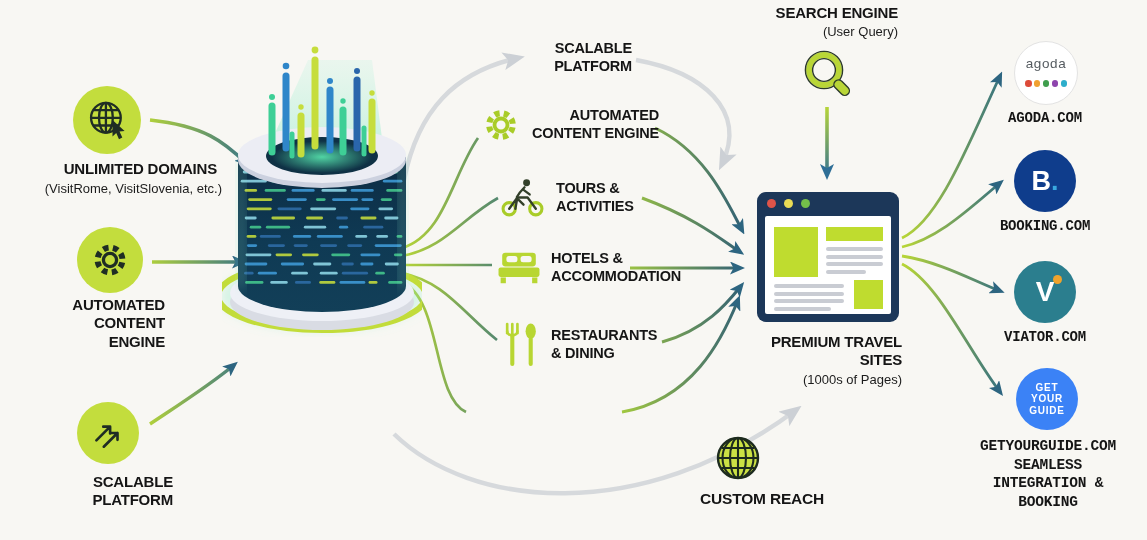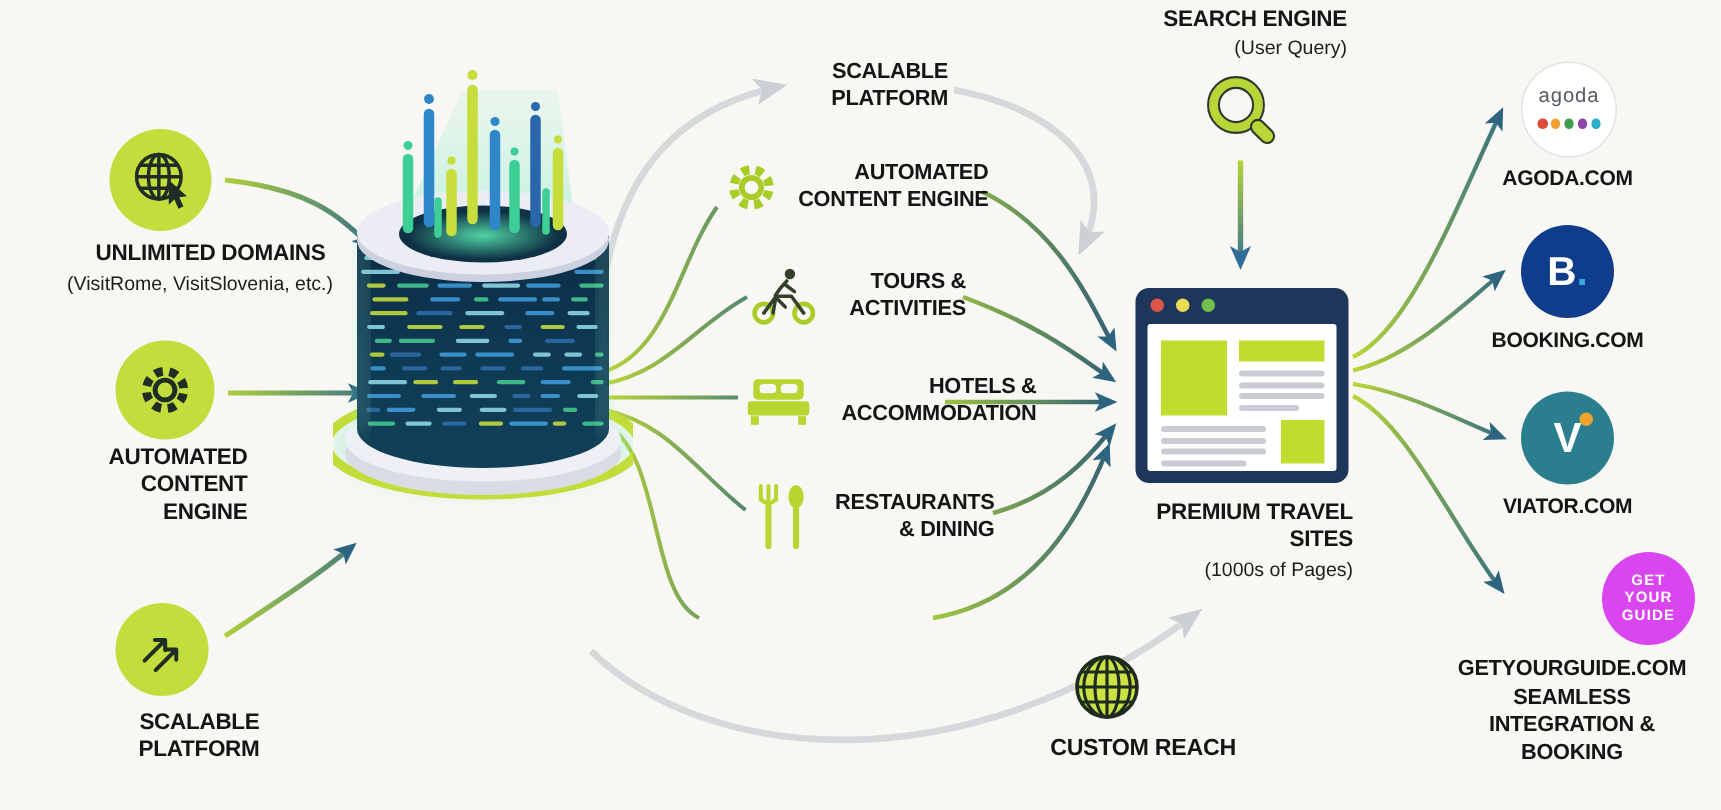--- a/index.html
+++ b/index.html
@@ -2,36 +2,36 @@
 <html><head>
 <meta charset="utf-8">
 <style>
   html,body{margin:0;padding:0;}
   .stage{position:relative;width:1147px;height:540px;background:#f8f7f3;overflow:hidden;
          font-family:"Liberation Sans",sans-serif;color:#151515;}
   .abs{position:absolute;}
   .ttl{font-weight:bold;font-size:14.5px;line-height:1.22;letter-spacing:-0.2px;color:#151515;}
   .sub{font-weight:normal;font-size:12.5px;line-height:1.2;color:#1c1c1c;}
   .ctr{text-align:right;}
-  .lft{text-align:right;}
+  .lft{text-align:left;}
   .lime-circle{border-radius:50%;background:#c3dd3d;display:flex;align-items:center;justify-content:center;}
   .feature{position:absolute;display:flex;align-items:center;gap:11px;}
   
   .browser{position:absolute;background:#1c3759;border-radius:9px;}
   .bw-dots{position:absolute;top:7px;left:10px;display:flex;gap:8px;}
   .bw-dot{width:9px;height:9px;border-radius:50%;}
   .bw-body{position:absolute;left:8px;right:8px;top:24px;bottom:8px;background:#ffffff;border-radius:2px;}
   .bw-el{position:absolute;}
   .gline{position:absolute;height:4px;background:#c9ccd3;border-radius:2px;}
   .limebox{background:#bfdc2f;}
   
   .logo{position:absolute;width:62px;height:62px;border-radius:50%;display:flex;flex-direction:column;
         align-items:center;justify-content:center;}
   .adot{display:inline-block;width:6.5px;height:6.5px;border-radius:50%;margin:0 1.2px;}
-  .plabel{position:absolute;font-weight:bold;font-size:14px;line-height:1.28;letter-spacing:-0.2px;text-align:center;}
+  .plabel{position:absolute;font-weight:bold;font-size:14px;line-height:1.28;letter-spacing:-0.2px;text-align:center;font-family:Liberation Mono, monospace;}
   svg{display:block;}
 </style>
 </head>
 <body>
 
 <div class="stage">
 
   <svg class="abs" style="left:0;top:0" width="1147" height="540" viewBox="0 0 1147 540">
     <defs>
       <linearGradient id="lv" x1="140" y1="0" x2="252" y2="0" gradientUnits="userSpaceOnUse">
@@ -389,20 +389,20 @@
   <div class="plabel" style="left:975px;top:218px;width:140px">BOOKING.COM</div>
 
   <div class="logo" style="left:1014px;top:261px;background:#2b7e8e">
     <span style="position:relative;font-size:28px;font-weight:bold;color:#ffffff;line-height:1">
       <span>V</span>
       <i style="position:absolute;right:-8px;top:-3px;width:9px;height:9px;border-radius:50%;background:#f0a32c"></i>
     </span>
   </div>
   <div class="plabel" style="left:985px;top:329px;width:120px">VIATOR.COM</div>
 
-  <div class="logo" style="left:1068px;top:368px;background:#d946ef">
+  <div class="logo" style="left:1016px;top:368px;background:#3b82f6">
     <span style="font-size:10px;font-weight:bold;color:#ffffff;letter-spacing:0.8px;line-height:1.15">GET</span>
     <span style="font-size:10px;font-weight:bold;color:#ffffff;letter-spacing:0.8px;line-height:1.15">YOUR</span>
     <span style="font-size:10px;font-weight:bold;color:#ffffff;letter-spacing:0.8px;line-height:1.15">GUIDE</span>
   </div>
   <div class="plabel" style="left:967px;top:437px;width:162px;font-size:14.5px">GETYOURGUIDE.COM SEAMLESS INTEGRATION &amp; BOOKING</div>
 
 </div>
 
 </body></html>

